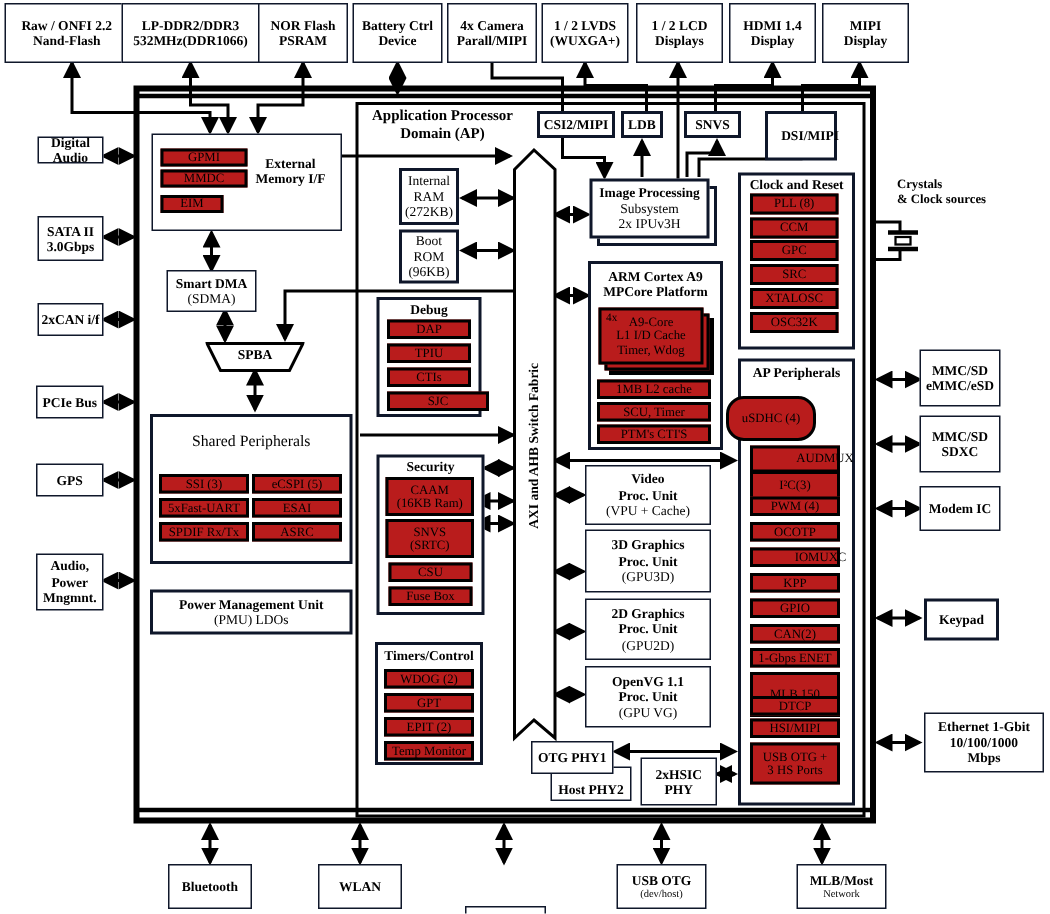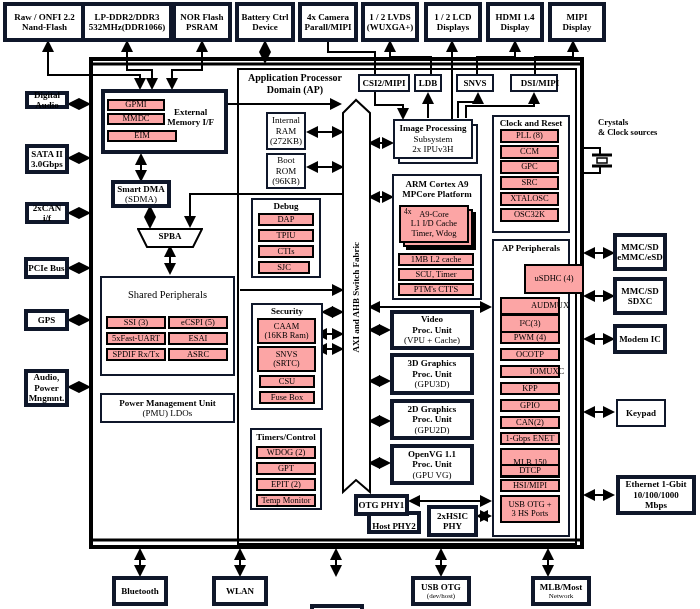--- a/index.html
+++ b/index.html
@@ -1,21 +1,21 @@
 <!DOCTYPE html>
 <html><head>
 <meta charset="utf-8">
 <style>
   html,body{margin:0;padding:0;background:#fff;}
   body{width:700px;height:609px;position:relative;overflow:hidden;font-family:"Liberation Serif","DejaVu Serif",serif;color:#000;}
-  .b{position:absolute;box-sizing:border-box;border:4px solid #0f172a;background:#fff;display:flex;flex-direction:column;align-items:center;justify-content:center;text-align:center;font-weight:bold;font-size:9px;line-height:1.15;}
+  .b{position:absolute;box-sizing:border-box;border:1px solid #0f172a;background:#fff;display:flex;flex-direction:column;align-items:center;justify-content:center;text-align:center;font-weight:bold;font-size:9px;line-height:1.15;}
   .thin{border-width:2px;}
   .reg{font-weight:normal;}
   .t{position:absolute;text-align:center;font-size:9px;line-height:1.15;}
-  .sub{position:absolute;box-sizing:border-box;border:2px solid #000;background:#fca5a5;text-align:center;font-size:8.5px;line-height:1.1;display:flex;align-items:center;justify-content:center;}
+  .sub{position:absolute;box-sizing:border-box;border:2px solid #000;background:#b91c1c;text-align:center;font-size:8.5px;line-height:1.1;display:flex;align-items:center;justify-content:center;}
   svg.wires{position:absolute;left:0;top:0;}
   .small{font-size:7px;font-weight:normal;}
 </style>
 </head>
 <body>
 
 <svg class="wires" width="700" height="609">
   <defs>
     <marker id="ah" markerWidth="6" markerHeight="6" refX="5" refY="3" orient="auto">
         <path d="M0,0 L6,3 L0,6 z" fill="#000"></path>
@@ -209,21 +209,21 @@
   </div>
 
 <div class="b" style="left:101px;top:89px;width:127px;height:65px;align-items:flex-start;">
   <div style="position:absolute;right:10px;top:14px;font-weight:bold;text-align:center;">
       <div>External</div>
       <div>Memory I/F</div>
     </div>
 </div>
 <div class="sub" style="left:107px;top:99px;width:58px;height:12px;">GPMI</div>
 <div class="sub" style="left:107px;top:113px;width:58px;height:12px;">MMDC</div>
-<div class="sub" style="left:107px;top:130px;width:70px;height:12px;">EIM</div>
+<div class="sub" style="left:107px;top:130px;width:42px;height:12px;">EIM</div>
 
 <div class="b" style="left:111px;top:180px;width:60px;height:28px;">
     <span>Smart DMA</span>
     <span class="reg">(SDMA)</span>
   </div>
 
 <svg style="position:absolute;left:137px;top:228px;" width="66" height="20">
     <polygon points="1,1 65,1 56,19 10,19" fill="#fff" stroke="#000" stroke-width="2"></polygon>
   </svg>
 <div class="t" style="left:137px;top:231px;width:66px;font-weight:bold;">SPBA</div>
@@ -258,21 +258,21 @@
     <span>ROM</span>
     <span>(96KB)</span>
   </div>
 
 <div class="b thin" style="left:251px;top:198px;width:70px;height:80px;justify-content:flex-start;">
     <span style="margin-top:1px;">Debug</span>
   </div>
 <div class="sub" style="left:258px;top:213px;width:56px;height:13px;">DAP</div>
 <div class="sub" style="left:258px;top:229px;width:56px;height:13px;">TPIU</div>
 <div class="sub" style="left:258px;top:245px;width:56px;height:13px;">CTIs</div>
-<div class="sub" style="left:258px;top:261px;width:52px;height:13px;">SJC</div>
+<div class="sub" style="left:258px;top:261px;width:68px;height:13px;">SJC</div>
 
 <div class="b thin" style="left:251px;top:303px;width:72px;height:107px;justify-content:flex-start;">
     <span style="margin-top:1px;">Security</span>
   </div>
 <div class="sub" style="left:257px;top:318px;width:59px;height:26px;flex-direction:column;">
     <span>CAAM</span>
     <span>(16KB Ram)</span>
   </div>
 <div class="sub" style="left:257px;top:346px;width:59px;height:26px;flex-direction:column;">
     <span>SNVS</span>
@@ -287,21 +287,21 @@
 <div class="sub" style="left:256px;top:446px;width:60px;height:13px;">WDOG (2)</div>
 <div class="sub" style="left:256px;top:462px;width:60px;height:13px;">GPT</div>
 <div class="sub" style="left:256px;top:478px;width:60px;height:13px;">EPIT (2)</div>
 <div class="sub" style="left:256px;top:494px;width:60px;height:13px;">Temp Monitor</div>
 
 <div class="t" style="left:261px;top:292px;width:190px;transform:rotate(-90deg);font-weight:bold;font-size:9px;">AXI and AHB Switch Fabric</div>
 
 <div class="b thin" style="left:358px;top:74px;width:52px;height:18px;">CSI2/MIPI</div>
 <div class="b thin" style="left:414px;top:74px;width:28px;height:18px;">LDB</div>
 <div class="b thin" style="left:456px;top:74px;width:38px;height:18px;">SNVS</div>
-<div class="b thin" style="left:510px;top:74px;width:48px;height:18px;padding-left:12px;">DSI/MIPI</div>
+<div class="b thin" style="left:510px;top:74px;width:48px;height:33px;padding-left:12px;">DSI/MIPI</div>
 
 <div class="b thin" style="left:398px;top:124px;width:80px;height:40px;background:#fff;"></div>
 <div class="b thin" style="left:393px;top:119px;width:80px;height:40px;">
     <span>Image Processing</span>
     <span class="reg">Subsystem</span>
     <span class="reg">2x IPUv3H</span>
   </div>
 
 <div class="b thin" style="left:392px;top:174px;width:90px;height:126px;justify-content:flex-start;">
     <span style="margin-top:3px;">ARM Cortex A9</span>
@@ -355,21 +355,21 @@
 <div class="sub" style="left:500px;top:129px;width:59px;height:14px;">PLL (8)</div>
 <div class="sub" style="left:500px;top:145px;width:59px;height:14px;">CCM</div>
 <div class="sub" style="left:500px;top:160px;width:59px;height:14px;">GPC</div>
 <div class="sub" style="left:500px;top:176px;width:59px;height:14px;">SRC</div>
 <div class="sub" style="left:500px;top:192px;width:59px;height:14px;">XTALOSC</div>
 <div class="sub" style="left:500px;top:208px;width:59px;height:14px;">OSC32K</div>
 
 <div class="b thin" style="left:492px;top:239px;width:78px;height:298px;justify-content:flex-start;">
     <span style="margin-top:2px;">AP Peripherals</span>
   </div>
-<div class="sub" style="left:524px;top:264px;width:60px;height:30px;">uSDHC (4)</div>
+<div class="sub" style="left:484px;top:264px;width:60px;height:30px;border-radius:12px;">uSDHC (4)</div>
 <div class="sub" style="left:500px;top:297px;width:60px;height:18px;padding-left:40px;">AUDMUX</div>
 <div class="sub" style="left:500px;top:314px;width:60px;height:20px;">I²C(3)</div>
 <div class="sub" style="left:500px;top:331px;width:60px;height:13px;">PWM (4)</div>
 <div class="sub" style="left:500px;top:348px;width:60px;height:13px;">OCOTP</div>
 <div class="sub" style="left:500px;top:365px;width:60px;height:13px;padding-left:34px;">IOMUXC</div>
 <div class="sub" style="left:500px;top:382px;width:60px;height:13px;">KPP</div>
 <div class="sub" style="left:500px;top:399px;width:60px;height:13px;">GPIO</div>
 <div class="sub" style="left:500px;top:416px;width:60px;height:13px;">CAN(2)</div>
 <div class="sub" style="left:500px;top:432px;width:60px;height:13px;">1-Gbps ENET</div>
 <div class="sub" style="left:500px;top:448px;width:60px;height:30px;">MLB 150</div>

